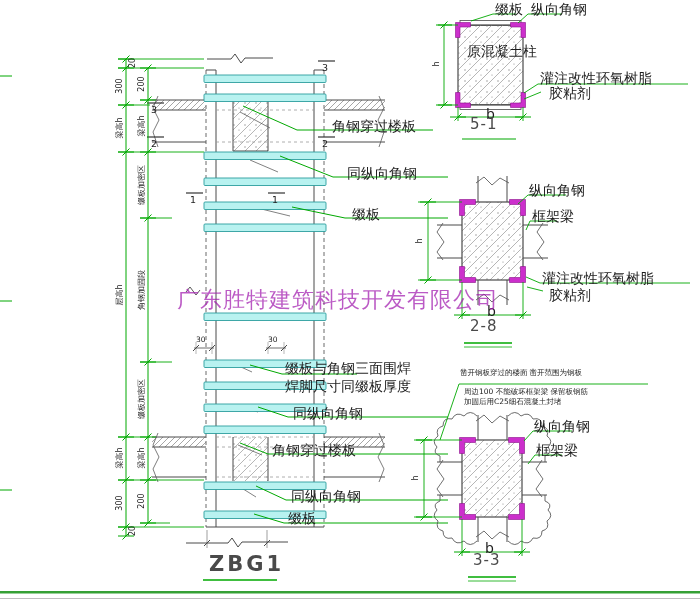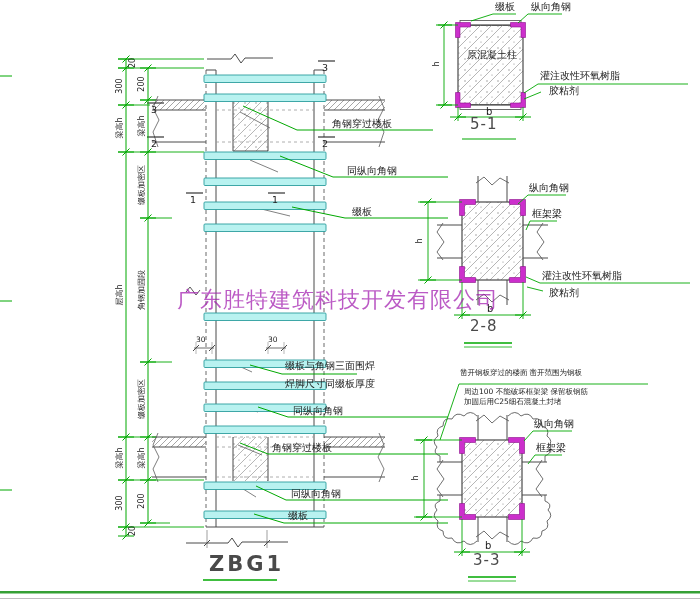--- a/index.html
+++ b/index.html
@@ -1,19 +1,19 @@
 <!DOCTYPE html>
 <html><head>
 <meta charset="utf-8">
 <style>
   html,body{margin:0;padding:0;background:#ffffff;}
   .canvas{position:relative;width:700px;height:600px;background:#fff;overflow:hidden;
           font-family:"DejaVu Sans","Liberation Sans",sans-serif;}
   svg{position:absolute;left:0;top:0;z-index:1;}
-  .lbl{position:absolute;z-index:2;font-size:10px;color:#1d1d1d;white-space:nowrap;line-height:1;}
+  .lbl{position:absolute;z-index:2;font-size:14px;color:#1d1d1d;white-space:nowrap;line-height:1;}
   .sm{font-size:7.5px;}
   .note{font-size:7.5px;color:#1d1d1d;}
   .cut{position:absolute;z-index:2;font-size:9.5px;color:#222;line-height:1;}
   .vdim{position:absolute;z-index:2;font-size:8px;color:#222;white-space:nowrap;line-height:1;
         transform:translate(-50%,-50%) rotate(-90deg);}
   .title-sec{position:absolute;z-index:2;font-size:15px;color:#4a4a4a;letter-spacing:1px;line-height:1;}
   .zbg{position:absolute;z-index:2;font-size:21px;color:#4a4a4a;letter-spacing:3px;line-height:1;}
   .wm{position:absolute;z-index:3;font-size:22px;color:#a21caf;opacity:.72;letter-spacing:1px;
       white-space:nowrap;line-height:1;}
 </style>
@@ -360,21 +360,21 @@
 <span class="lbl" style="left:352px;top:207px;">缀板</span>
 <span class="lbl" style="left:285px;top:361px;">缀板与角钢三面围焊</span>
 <span class="lbl" style="left:285px;top:379px;">焊脚尺寸同缀板厚度</span>
 <span class="lbl" style="left:293px;top:406px;">同纵向角钢</span>
 <span class="lbl" style="left:272px;top:443px;">角钢穿过楼板</span>
 <span class="lbl" style="left:291px;top:489px;">同纵向角钢</span>
 <span class="lbl" style="left:288px;top:511px;">缀板</span>
 
 <span class="lbl" style="left:495px;top:2px;">缀板</span>
 <span class="lbl" style="left:531px;top:2px;">纵向角钢</span>
-<span class="lbl" style="left:467px;top:50px;">原混凝土柱</span>
+<span class="lbl" style="left:467px;top:44px;">原混凝土柱</span>
 <span class="lbl" style="left:540px;top:71px;">灌注改性环氧树脂</span>
 <span class="lbl" style="left:549px;top:86px;">胶粘剂</span>
 <span class="vdim" style="left:437px;top:64px;">h</span>
 <span class="lbl" style="left:486px;top:107px;">b</span>
 <span class="title-sec" style="left:470px;top:117px;">5-1</span>
 
 <span class="lbl" style="left:529px;top:183px;">纵向角钢</span>
 <span class="lbl" style="left:532px;top:209px;">框架梁</span>
 <span class="lbl" style="left:542px;top:271px;">灌注改性环氧树脂</span>
 <span class="lbl" style="left:549px;top:288px;">胶粘剂</span>

